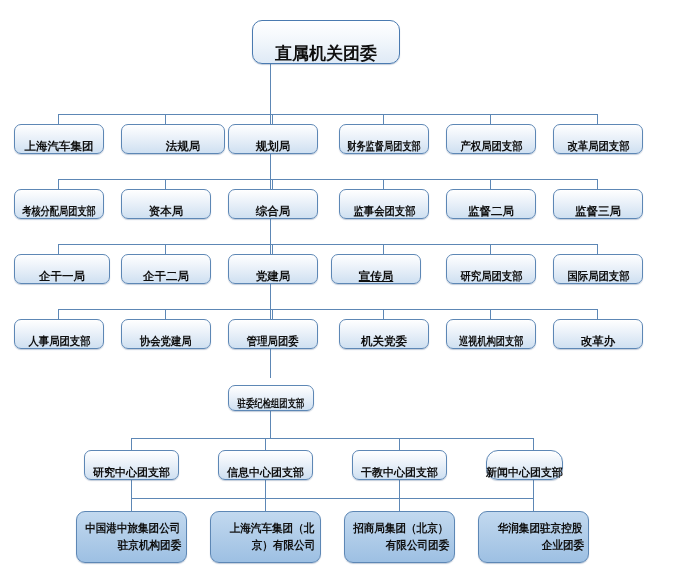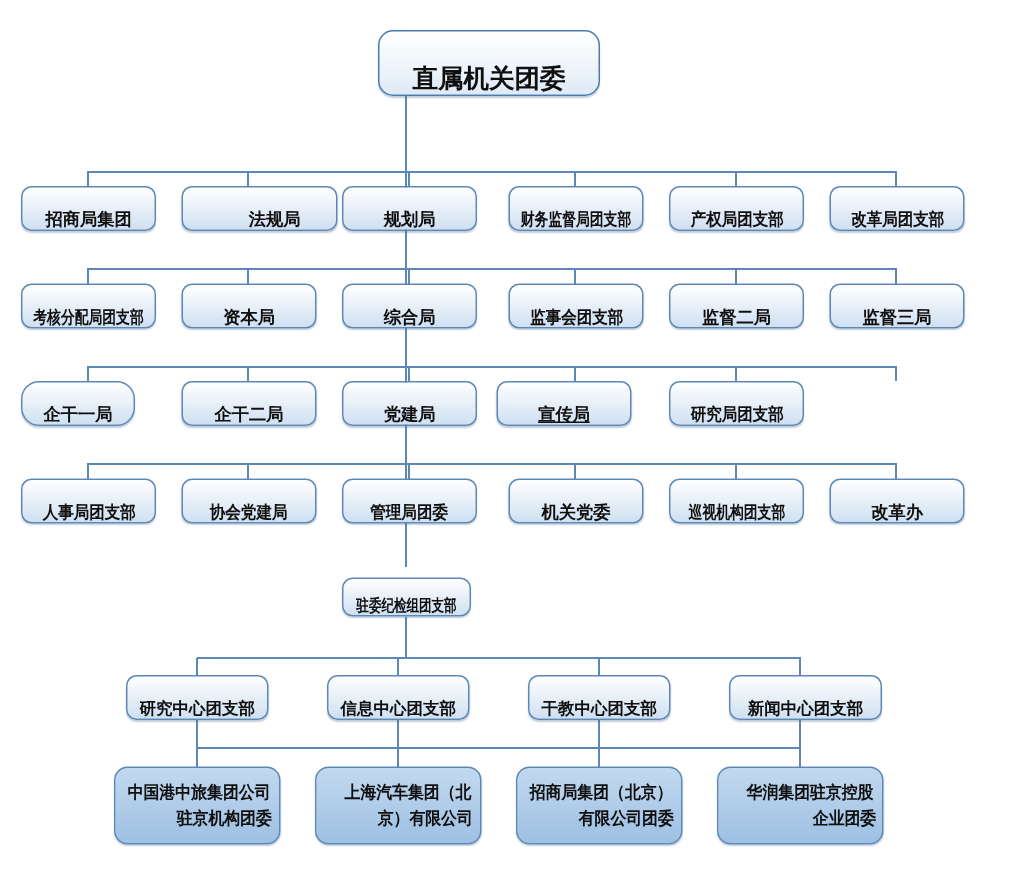--- a/index.html
+++ b/index.html
@@ -114,21 +114,21 @@
       <line x1="399.5" y1="498.5" x2="399.5" y2="511"></line>
       <line x1="533.5" y1="498.5" x2="533.5" y2="511"></line>
     </g>
   </svg>
 
   <div class="node root" style="left:252px;top:20px;width:148px;height:44px;">
     <span>直属机关团委</span>
   </div>
 
   <div class="node lvl1" style="left:14px;top:124px;width:90px;height:30px;">
-    <span>招商局集团</span>
+    <span>上海汽车集团</span>
     </div>
   <div class="node lvl1" style="left:121px;top:124px;width:104px;height:30px;padding-left:20px;">
     <span>法规局</span>
     </div>
   <div class="node lvl1" style="left:228px;top:124px;width:90px;height:30px;">
     <span>规划局</span>
     </div>
   <div class="node lvl1 tight" style="left:339px;top:124px;width:90px;height:30px;">
     <span>财务监督局团支部</span>
     </div>
@@ -151,35 +151,38 @@
   <div class="node lvl1 tight2" style="left:339px;top:189px;width:90px;height:30px;">
     <span>监事会团支部</span>
     </div>
   <div class="node lvl1" style="left:446px;top:189px;width:90px;height:30px;">
     <span>监督二局</span>
     </div>
   <div class="node lvl1" style="left:553px;top:189px;width:90px;height:30px;">
     <span>监督三局</span>
     </div>
 
-  <div class="node lvl1" style="left:14px;top:254px;width:76px;height:30px;border-radius:12px;">
+  <div class="node lvl1" style="left:14px;top:254px;width:96px;height:30px;">
     <span>企干一局</span>
     </div>
   <div class="node lvl1" style="left:121px;top:254px;width:90px;height:30px;">
     <span>企干二局</span>
     </div>
   <div class="node lvl1" style="left:228px;top:254px;width:90px;height:30px;">
     <span>党建局</span>
     </div>
   <div class="node lvl1" style="left:331px;top:254px;width:90px;height:30px;text-decoration:underline;">
     <span>宣传局</span>
     </div>
   <div class="node lvl1 tight2" style="left:446px;top:254px;width:90px;height:30px;">
     <span>研究局团支部</span>
     </div>
+  <div class="node lvl1 tight2" style="left:553px;top:254px;width:90px;height:30px;">
+    <span>国际局团支部</span>
+    </div>
 
   <div class="node lvl1 tight2" style="left:14px;top:319px;width:90px;height:30px;">
     <span>人事局团支部</span>
     </div>
   <div class="node lvl1 tight2" style="left:121px;top:319px;width:90px;height:30px;">
     <span>协会党建局</span>
     </div>
   <div class="node lvl1 tight2" style="left:228px;top:319px;width:90px;height:30px;">
     <span>管理局团委</span>
     </div>
@@ -199,21 +202,21 @@
 
   <div class="node mid" style="left:84px;top:450px;width:95px;height:30px;">
     <span>研究中心团支部</span>
     </div>
   <div class="node mid" style="left:218px;top:450px;width:95px;height:30px;">
     <span>信息中心团支部</span>
     </div>
   <div class="node mid" style="left:352px;top:450px;width:95px;height:30px;">
     <span>干教中心团支部</span>
     </div>
-  <div class="node mid" style="left:486px;top:450px;width:102px;height:30px;">
+  <div class="node mid" style="left:486px;top:450px;width:77px;height:30px;border-radius:12px;">
     <span>新闻中心团支部</span>
     </div>
 
   <div class="node leaf" style="left:76px;top:511px;width:111px;height:52px;">
     <span>中国港中旅集团公司</span>
     <span>驻京机构团委</span>
     </div>
   <div class="node leaf" style="left:210px;top:511px;width:111px;height:52px;">
     <span>上海汽车集团（北</span>
     <span>京）有限公司</span>

